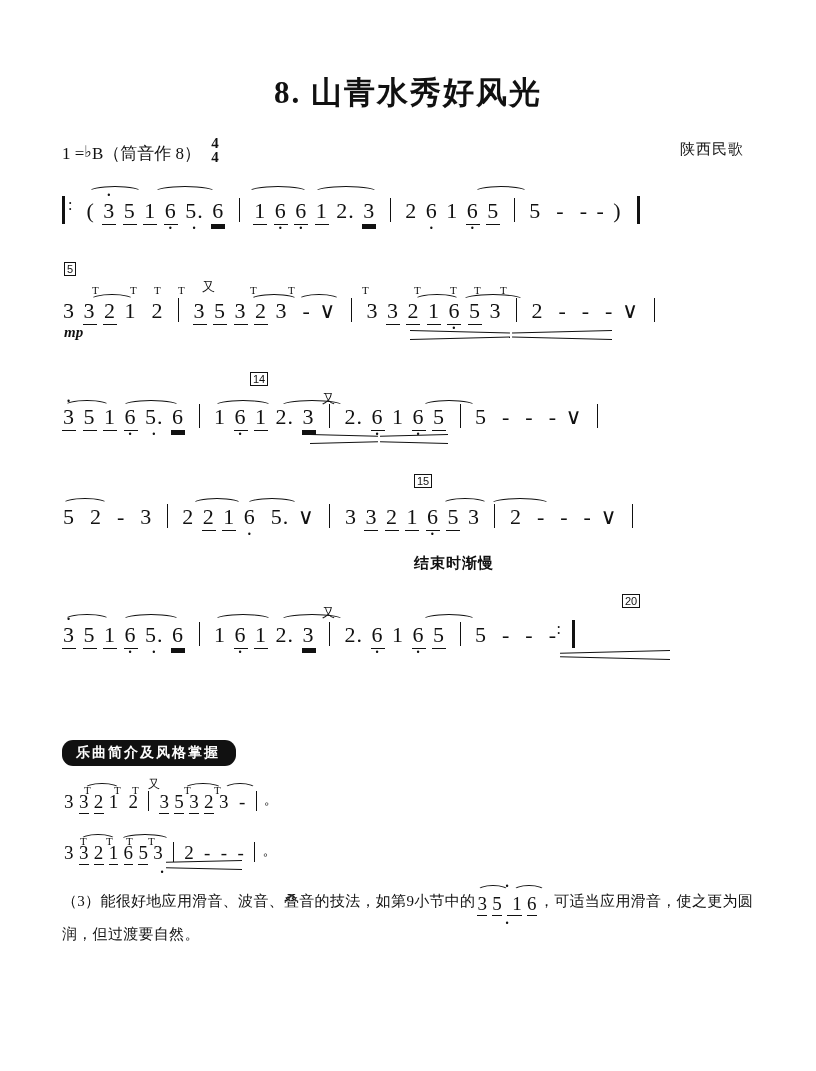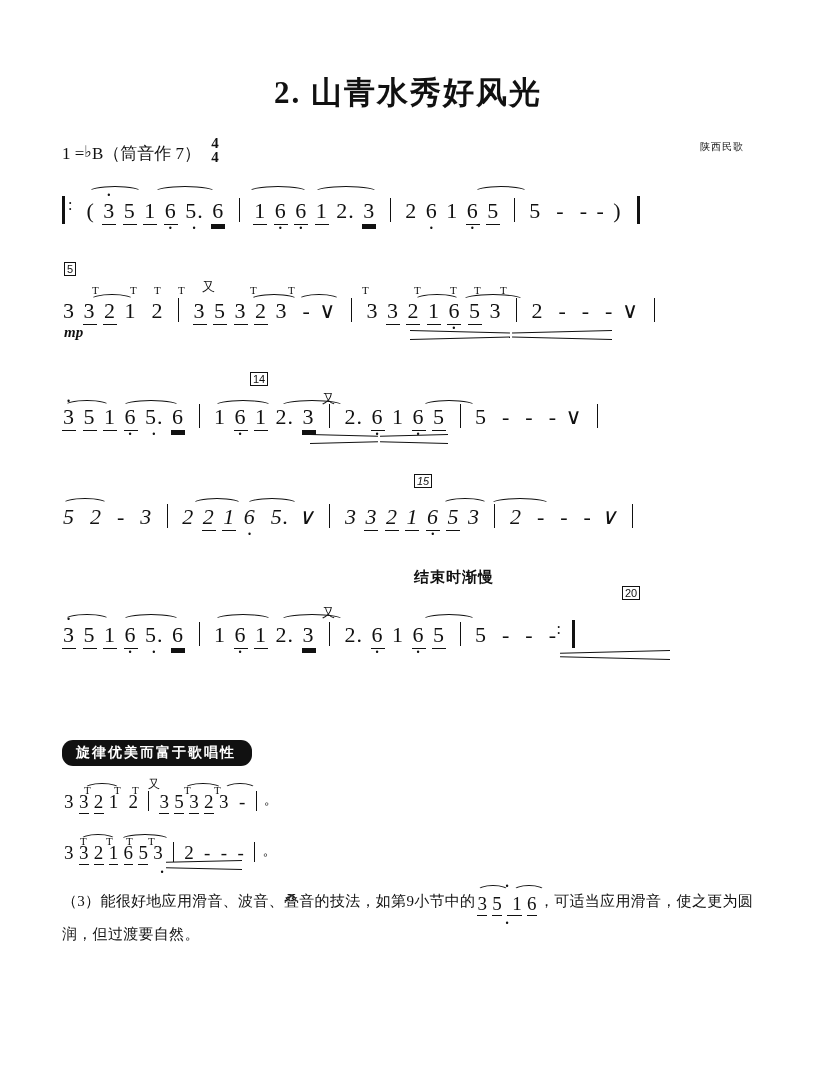--- a/index.html
+++ b/index.html
@@ -54,21 +54,21 @@
     font-weight: 700;
     line-height: 0.95;
     text-align: center;
     font-size: 15px;
   }
   .meter span { display: block; }
   .composer {
     position: absolute;
     right: 72px;
     top: 4px;
-    font-size: 10px;
+    font-size: 15px;
     letter-spacing: 1px;
     padding-left: 22px;
   }
 
   
   .stave {
     position: relative;
     height: 92px;
     margin: 0 62px;
   }
@@ -178,21 +178,20 @@
   .hairpin.cresc::after { top: 9px; transform-origin: left center; transform: rotate(-1.4deg); }
   .hairpin.dim::before { top: 0; transform-origin: right center; transform: rotate(-1.4deg); }
   .hairpin.dim::after { top: 9px; transform-origin: right center; transform: rotate(1.4deg); }
 
   .tempo-note {
     position: absolute;
     font-weight: 700;
     font-size: 15px;
     font-family: "Liberation Sans", sans-serif;
     letter-spacing: 1px;
-    margin-top: 14px;
   }
 
   
   .section-tag {
     display: inline-block;
     position: relative;
     background: #111;
     color: #fff;
     font-size: 14px;
     font-weight: 700;
@@ -236,25 +235,25 @@
     white-space: nowrap;
     padding: 0 2px;
   }
   .inline-music .bar { height: 20px; margin: 0 5px; vertical-align: -3px; }
 </style>
 </head>
 <body>
 
 <div class="page">
 
-  <div class="title">2. 山青水秀好风光</div>
+  <div class="title">8. 山青水秀好风光</div>
 
   <div class="header-row">
     <div class="key-sig">
-      <span>1 =</span><span class="flat">♭</span><span>B（筒音作 7）</span>
+      <span>1 =</span><span class="flat">♭</span><span>B（筒音作 8）</span>
       <span class="meter">
         <span>4</span>
         <span>4</span>
       </span>
     </div>
     <div class="composer">陕西民歌</div>
   </div>
 
   <div class="stave">
     <div class="slur" style="left:26px; top:16px; width:52px;"></div>
@@ -380,21 +379,21 @@
       <span class="n">&nbsp;-</span>
       <span class="n">&nbsp;-</span>
       <span class="n">&nbsp;-</span>
       <span class="n">∨</span>
       <span class="bar"></span>
     </div>
     <div class="hairpin cresc" style="left:248px; top:62px; width:68px;"></div>
     <div class="hairpin dim" style="left:318px; top:62px; width:68px;"></div>
   </div>
 
-  <div class="stave" style="height:100px;font-style:italic;">
+  <div class="stave" style="height:100px;">
     <div class="measure-num" style="left:352px; top:2px;">15</div>
     <div class="slur" style="left:0px; top:26px; width:44px;"></div>
     <div class="slur" style="left:130px; top:26px; width:48px;"></div>
     <div class="slur" style="left:184px; top:26px; width:50px;"></div>
     <div class="slur" style="left:380px; top:26px; width:44px;"></div>
     <div class="slur" style="left:428px; top:26px; width:58px;"></div>
     <div class="notes" style="top:32px;">
       <span class="n">5</span>
       <span class="n">&nbsp;2</span>
       <span class="n">&nbsp;-</span>
@@ -419,21 +418,21 @@
       <span class="n">&nbsp;-</span>
       <span class="n">&nbsp;-</span>
       <span class="n">&nbsp;-</span>
       <span class="n">∨</span>
       <span class="bar"></span>
     </div>
   </div>
 
   <div class="stave" style="height:120px;">
     <div class="tempo-note" style="left:352px; top:-18px;">结束时渐慢</div>
-    <div class="measure-num" style="left:560px; top:14px;">20</div>
+    <div class="measure-num" style="left:560px; top:22px;">20</div>
     <div class="artic" style="left:260px; top:32px; font-size:13px;">又</div>
     <div class="slur" style="left:2px; top:42px; width:44px;"></div>
     <div class="slur" style="left:60px; top:42px; width:56px;"></div>
     <div class="slur" style="left:152px; top:42px; width:56px;"></div>
     <div class="slur" style="left:218px; top:42px; width:62px;"></div>
     <div class="slur" style="left:360px; top:42px; width:52px;"></div>
     <div class="notes" style="top:48px;">
       <span class="n underline1 dotover">3</span>
       <span class="n underline1">5</span>
       <span class="n underline1">1</span>
@@ -456,21 +455,21 @@
       <span class="n">5</span>
       <span class="n">&nbsp;-</span>
       <span class="n">&nbsp;-</span>
       <span class="n">&nbsp;-</span>
       <span class="repeat-close"><span class="dots" style="left:-8px;">:</span></span>
     </div>
     <div class="hairpin dim" style="left:498px; top:78px; width:110px;"></div>
   </div>
 
   <div class="tag-wrap first">
-    <span class="section-tag">旋律优美而富于歌唱性</span>
+    <span class="section-tag">乐曲简介及风格掌握</span>
   </div>
 
 
   <div class="guide-item">
     <span class="indent"></span><span class="inline-music">
       <span class="artic" style="left:22px; top:-12px;">T</span>
       <span class="artic" style="left:52px; top:-12px;">T</span>
       <span class="artic" style="left:70px; top:-12px;">T</span>
       <span class="artic" style="left:86px; top:-18px; font-size:12px;">又</span>
       <span class="artic" style="left:122px; top:-12px;">T</span>

